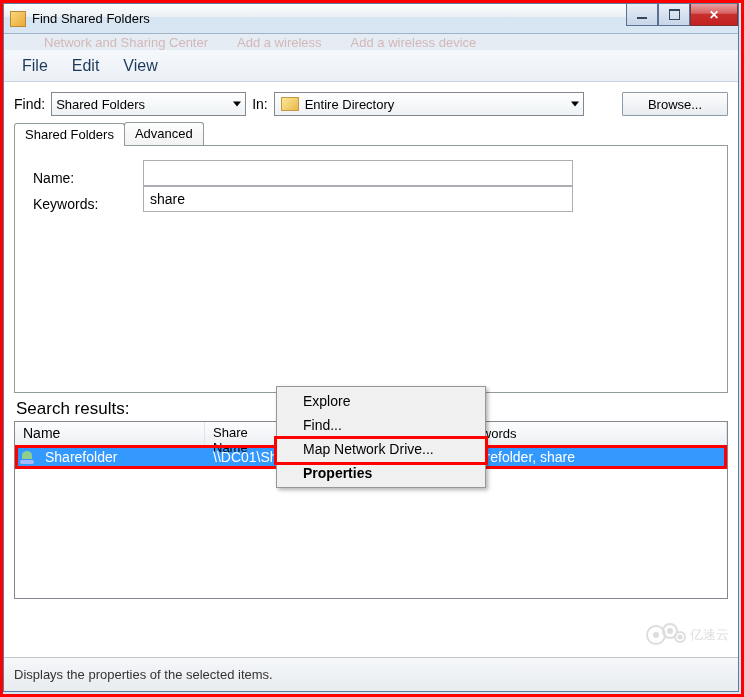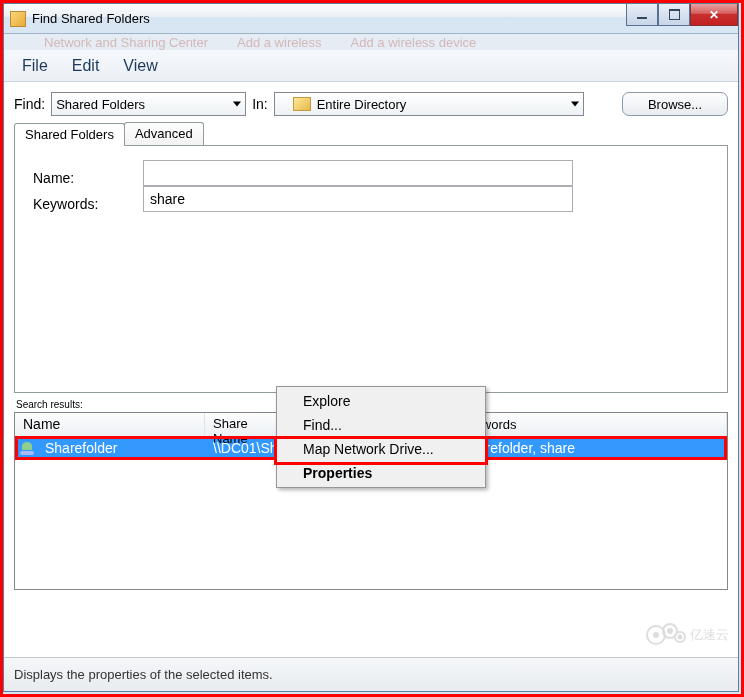--- a/index.html
+++ b/index.html
@@ -16,41 +16,41 @@
 .win-btn.min::before{content:"";display:block;width:10px;height:2px;background:#33475f;margin-top:6px}
 .win-btn.max::before{content:"";display:block;width:9px;height:8px;border:1px solid #33475f;border-top-width:2px}
 .faded-bar{height:16px;background:#e5ecf4;color:#d4b8b8;font-size:11px;padding-left:40px;display:flex;gap:29px;align-items:center}
 .menubar{height:32px;background:linear-gradient(to bottom,#f5f8fb 0%,#ebf0f6 100%);border-bottom:1px solid #c8d4e2;display:flex;align-items:center;padding:0 8px;gap:4px}
 .menu-item{font-size:16px;color:#1e395b;padding:2px 10px;cursor:default}
 .content{background:#fff;padding:10px 10px 0 10px;flex:0 0 auto}
 .find-row{display:flex;align-items:center;gap:6px;margin-bottom:6px}
 .find-row label{font-size:14px}
 .dropdown{height:24px;border:1px solid #828790;background:linear-gradient(to bottom,#fff,#eef2f5);display:flex;align-items:center;padding:0 4px;position:relative}
 .dropdown.find-dd{width:195px}
-.dropdown.in-dd{width:310px;padding-left:18px}
+.dropdown.in-dd{width:310px;padding-left:6px}
 .dd-arrow{position:absolute;right:4px;top:50%;transform:translateY(-50%);width:0;height:0;border-left:4px solid transparent;border-right:4px solid transparent;border-top:5px solid #000}
 .folder-ico{width:18px;height:14px;background:linear-gradient(135deg,#fde89a,#e8b84a);border:1px solid #c89840;margin-right:6px}
-.btn{height:24px;border:1px solid #8a9aaa;background:linear-gradient(to bottom,#fdfdfd,#e8ecef);border-radius:7px;padding:0 16px;font-size:13px;cursor:default;min-width:94px}
+.btn{height:24px;border:1px solid #8a9aaa;background:linear-gradient(to bottom,#fdfdfd,#e8ecef);border-radius:1px;padding:0 16px;font-size:13px;cursor:default;min-width:94px}
 .btn.browse{width:106px}
 .btn.primary{border:1px solid #3c7fb1;box-shadow:inset 0 0 0 1px #a8d8f8;background:linear-gradient(to bottom,#eef7fd,#d0e8f8)}
 .btn[disabled]{color:#999}
 .tabs{display:flex;margin-top:6px;position:relative;z-index:2}
 .tab{border:1px solid #919b9c;border-bottom:none;padding:3px 10px;background:linear-gradient(to bottom,#fdfdfd,#f2f2f2);border-radius:3px 3px 0 0;font-size:13px;margin-right:-1px}
 .tab.active{background:#fff;padding-bottom:4px;position:relative;top:1px}
 .tab-panel{border:1px solid #919b9c;background:#fff;height:248px;padding:14px 18px;position:relative;z-index:1;display:flex;flex:1}
 .form-area{flex:1}
 .form-row{display:flex;align-items:flex-end;margin-bottom:0}
 .form-row label{width:110px;font-size:14px}
 .text-input{flex:1;max-width:430px;height:26px;border:1px solid #abadb3;padding:0 6px;background:#fff;font-size:14px}
 .side-buttons{position:absolute;right:10px;top:154px;display:flex;flex-direction:column;gap:8px;width:110px;align-items:center}
 .side-buttons .btn{width:100%}
 .mag-ico{width:40px;height:26px;margin-top:6px;position:relative}
 .mag-ico::before{content:"";position:absolute;width:18px;height:18px;border:2px solid #b8924a;border-radius:50%;left:10px;top:0;background:radial-gradient(circle,#f8f0d0,#e8d090)}
 .mag-ico::after{content:"";position:absolute;width:12px;height:3px;background:#9a7638;left:0;top:16px;transform:rotate(35deg)}
-.search-label{font-size:10px;margin:6px 2px 2px;color:#000}
+.search-label{font-size:17px;margin:6px 2px 2px;color:#000}
 .results{border:1px solid #828790;background:#fff;height:178px;margin:0 10px;position:relative}
 .results-header{height:24px;background:linear-gradient(to bottom,#fdfdfd,#ecf0f4);border-bottom:1px solid #d8dce0;display:flex}
 .col-h{padding:3px 8px;font-size:14px;border-right:1px solid #e0e4e8}
 .col-name{width:190px}
 .col-share{width:250px}
 .col-keywords{flex:1}
 .results-row{height:22px;display:flex;align-items:center;background:#3399ff;color:#fff}
 .results-row .cell{padding:2px 8px;font-size:14px}
 .row-ico{width:18px;height:14px;margin-left:4px;position:relative;flex:0 0 18px}
 .row-ico::before{content:"";position:absolute;left:3px;top:1px;width:10px;height:8px;background:#8ecf8e;border-radius:50% 50% 0 0}

